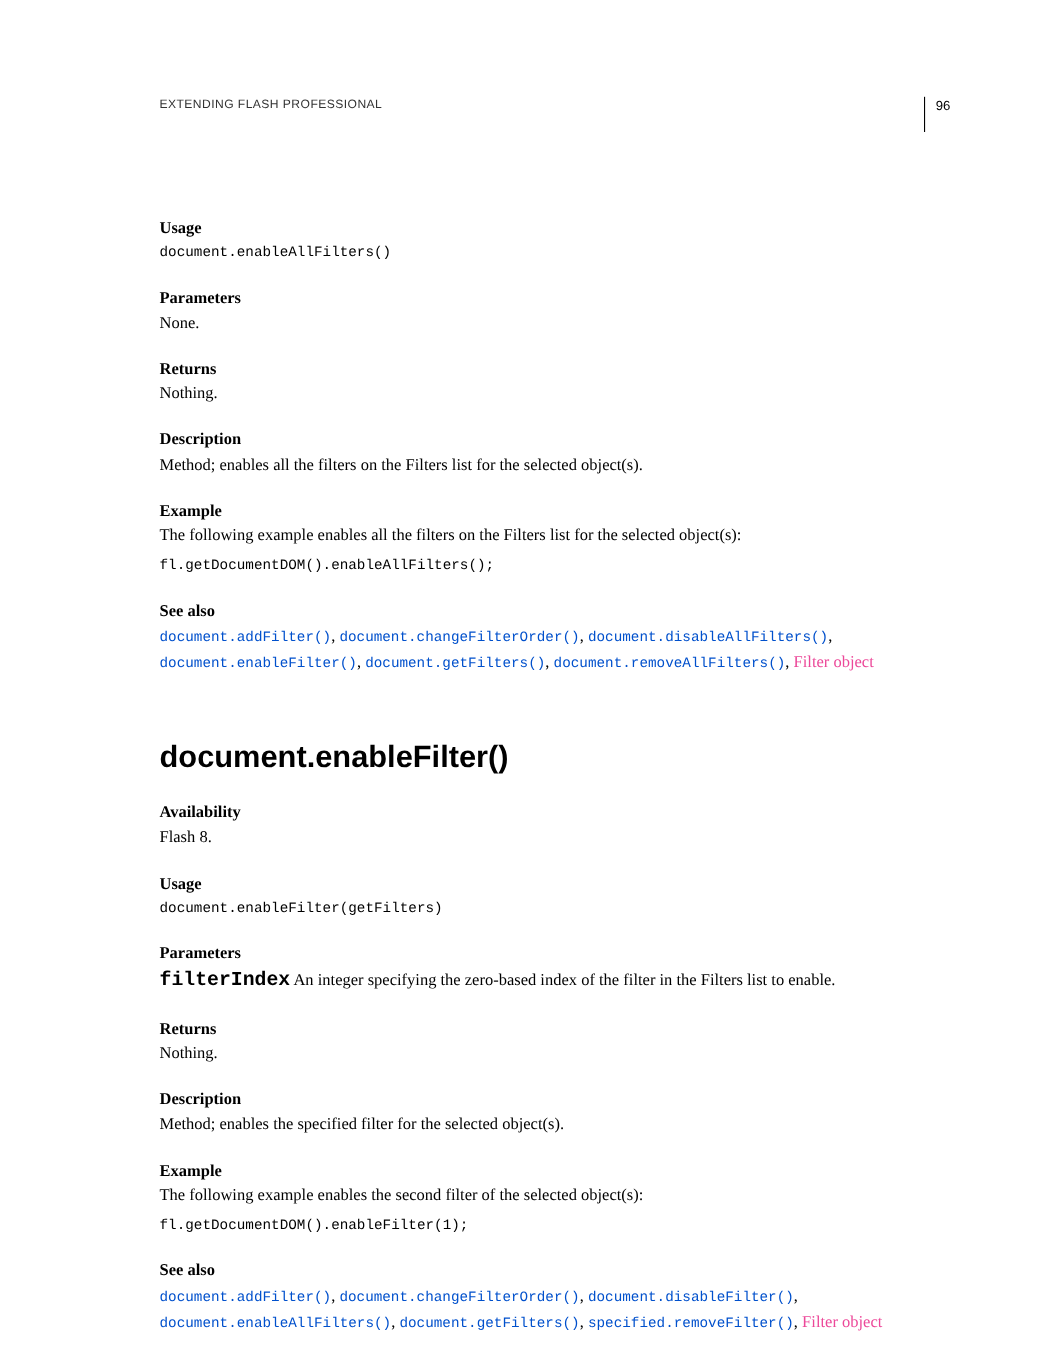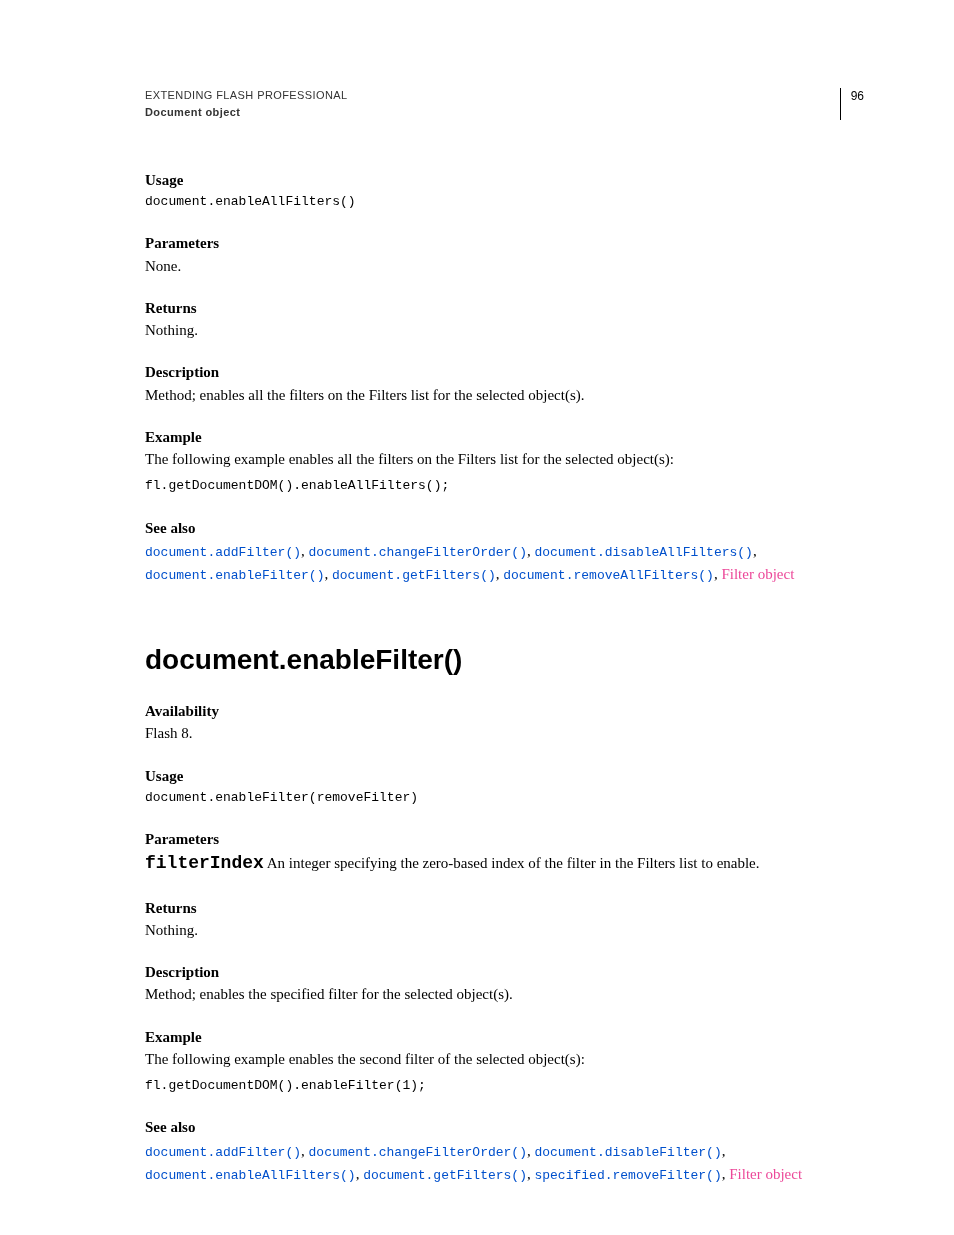--- a/index.html
+++ b/index.html
@@ -8,21 +8,21 @@
     color: #000;
     margin: 0;
     padding: 88px 90px 50px 145px;
     width: 954px;
     box-sizing: border-box;
     line-height: 1.35;
   }
   .header-row {
     display: flex;
     align-items: stretch;
-    margin-bottom: 50px;
+    margin-bottom: 78px;
   }
   .header-left {
     flex: 1;
     font-family: "Myriad Pro", Arial, sans-serif;
     font-size: 11px;
     letter-spacing: 0.4px;
     color: #333;
   }
   .running-head {
     text-transform: uppercase;
@@ -95,21 +95,20 @@
     font-family: "Minion Pro", Georgia, serif;
     font-size: 15px;
   }
 </style>
 </head>
 <body>
 
 <div class="header-row">
   <div class="header-left">
     <div class="running-head">EXTENDING FLASH PROFESSIONAL</div>
-    <div class="subhead">Document object</div>
   </div>
   <div class="page-num">96</div>
 </div>
 
 <div class="section-label">Usage</div>
 <div class="mono">document.enableAllFilters()</div>
 
 <div class="section-label">Parameters</div>
 <div class="body-text">None.</div>
 
@@ -128,21 +127,21 @@
   <a href="#" class="link">document.addFilter()</a><span class="comma">, </span><a href="#" class="link">document.changeFilterOrder()</a><span class="comma">, </span><a href="#" class="link">document.disableAllFilters()</a><span class="comma">, </span><br>
   <a href="#" class="link">document.enableFilter()</a><span class="comma">, </span><a href="#" class="link">document.getFilters()</a><span class="comma">, </span><a href="#" class="link">document.removeAllFilters()</a><span class="comma">, </span><a href="#" class="link-serif">Filter object</a>
 </div>
 
 <div class="h2">document.enableFilter()</div>
 
 <div class="section-label">Availability</div>
 <div class="body-text">Flash 8.</div>
 
 <div class="section-label">Usage</div>
-<div class="mono">document.enableFilter(removeFilter)</div>
+<div class="mono">document.enableFilter(getFilters)</div>
 
 <div class="section-label">Parameters</div>
 <div class="body-text"><span class="mono-bold">filterIndex</span><span>  An integer specifying the zero-based index of the filter in the Filters list to enable.</span></div>
 
 <div class="section-label">Returns</div>
 <div class="body-text">Nothing.</div>
 
 <div class="section-label">Description</div>
 <div class="body-text">Method; enables the specified filter for the selected object(s).</div>
 

